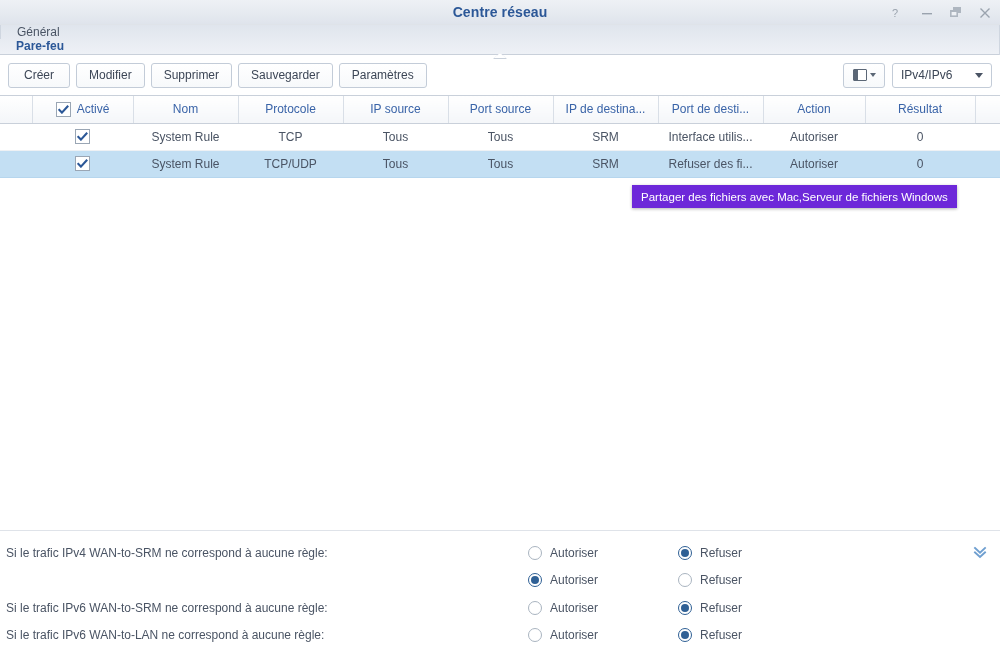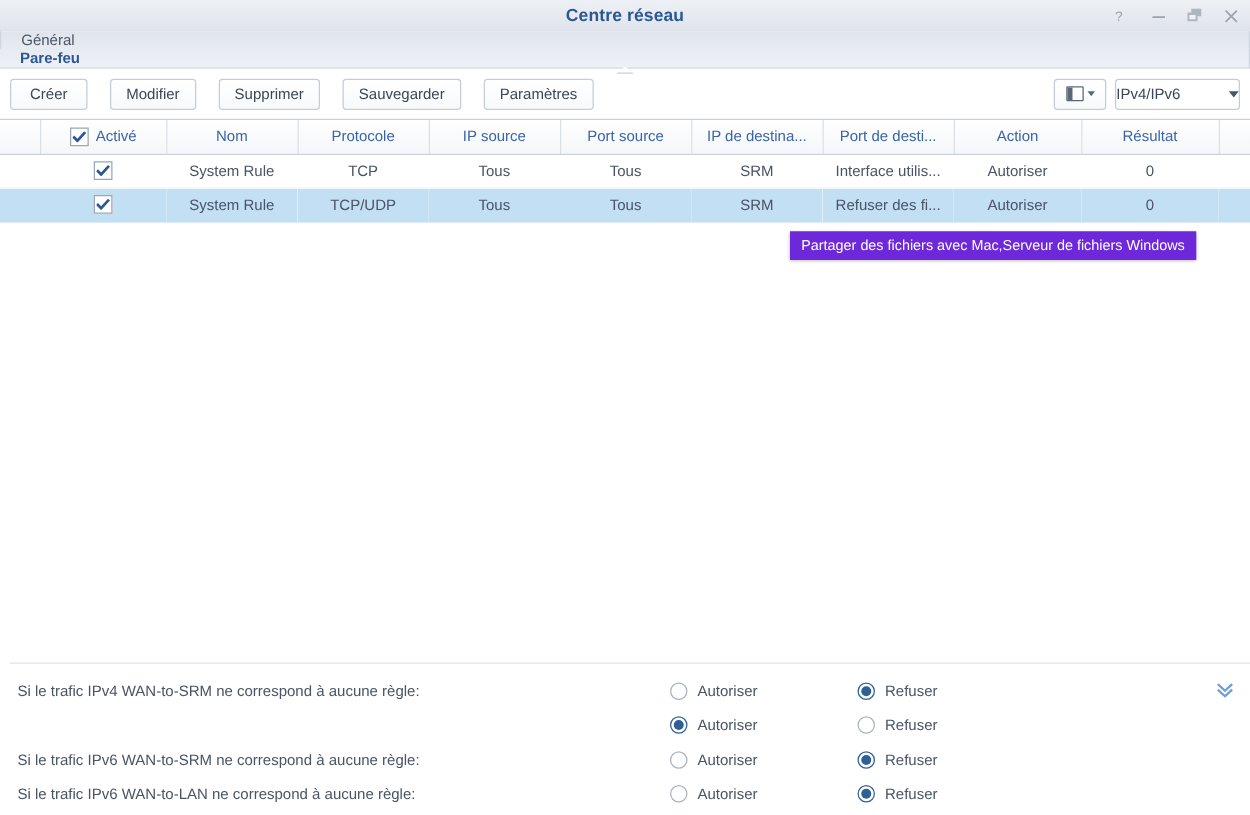--- a/index.html
+++ b/index.html
@@ -98,21 +98,21 @@
   .tab-filler { flex: 1; }
 
   
   .toolbar {
     position: relative;
     height: 40px;
     background: #ffffff;
     display: flex;
     align-items: center;
     padding: 0 8px;
-    gap: 18px;
+    gap: 6px;
   }
   .tbtn {
     height: 25px;
     min-width: 62px;
     padding: 0 12px;
     font-size: 12px;
     color: #3c4656;
     background: linear-gradient(to bottom, #ffffff 0%, #f7f9fb 100%);
     border: 1px solid #c3ccd8;
     border-radius: 3px;
@@ -154,21 +154,21 @@
     border-right: 3.5px solid transparent;
     border-top: 4.5px solid #5b6776;
   }
   .select-box {
     height: 25px;
     width: 100px;
     border: 1px solid #c3ccd8;
     border-radius: 3px;
     background: #ffffff;
     display: flex; align-items: center;
-    padding: 0 0;
+    padding: 0 8px;
     font-size: 12px;
     color: #3c4656;
     cursor: pointer;
     justify-content: space-between;
   }
   .caret-md {
     width: 0; height: 0;
     border-left: 4.5px solid transparent;
     border-right: 4.5px solid transparent;
     border-top: 5.5px solid #4a5464;
@@ -241,21 +241,21 @@
     color: #ffffff;
     font-size: 11.5px;
     white-space: nowrap;
     box-shadow: 0 1px 3px rgba(0,0,0,.3);
     z-index: 20;
   }
 
   
   .bottom {
     position: absolute;
-    left: 8px; right: 0; bottom: 0;
+    left: 0; right: 0; bottom: 0;
     height: 122px;
     background: #ffffff;
     border-top: 1px solid #dfe3e9;
     padding-top: 8px;
   }
   .opt-row {
     position: relative;
     height: 27.5px;
     display: flex;
     align-items: center;

